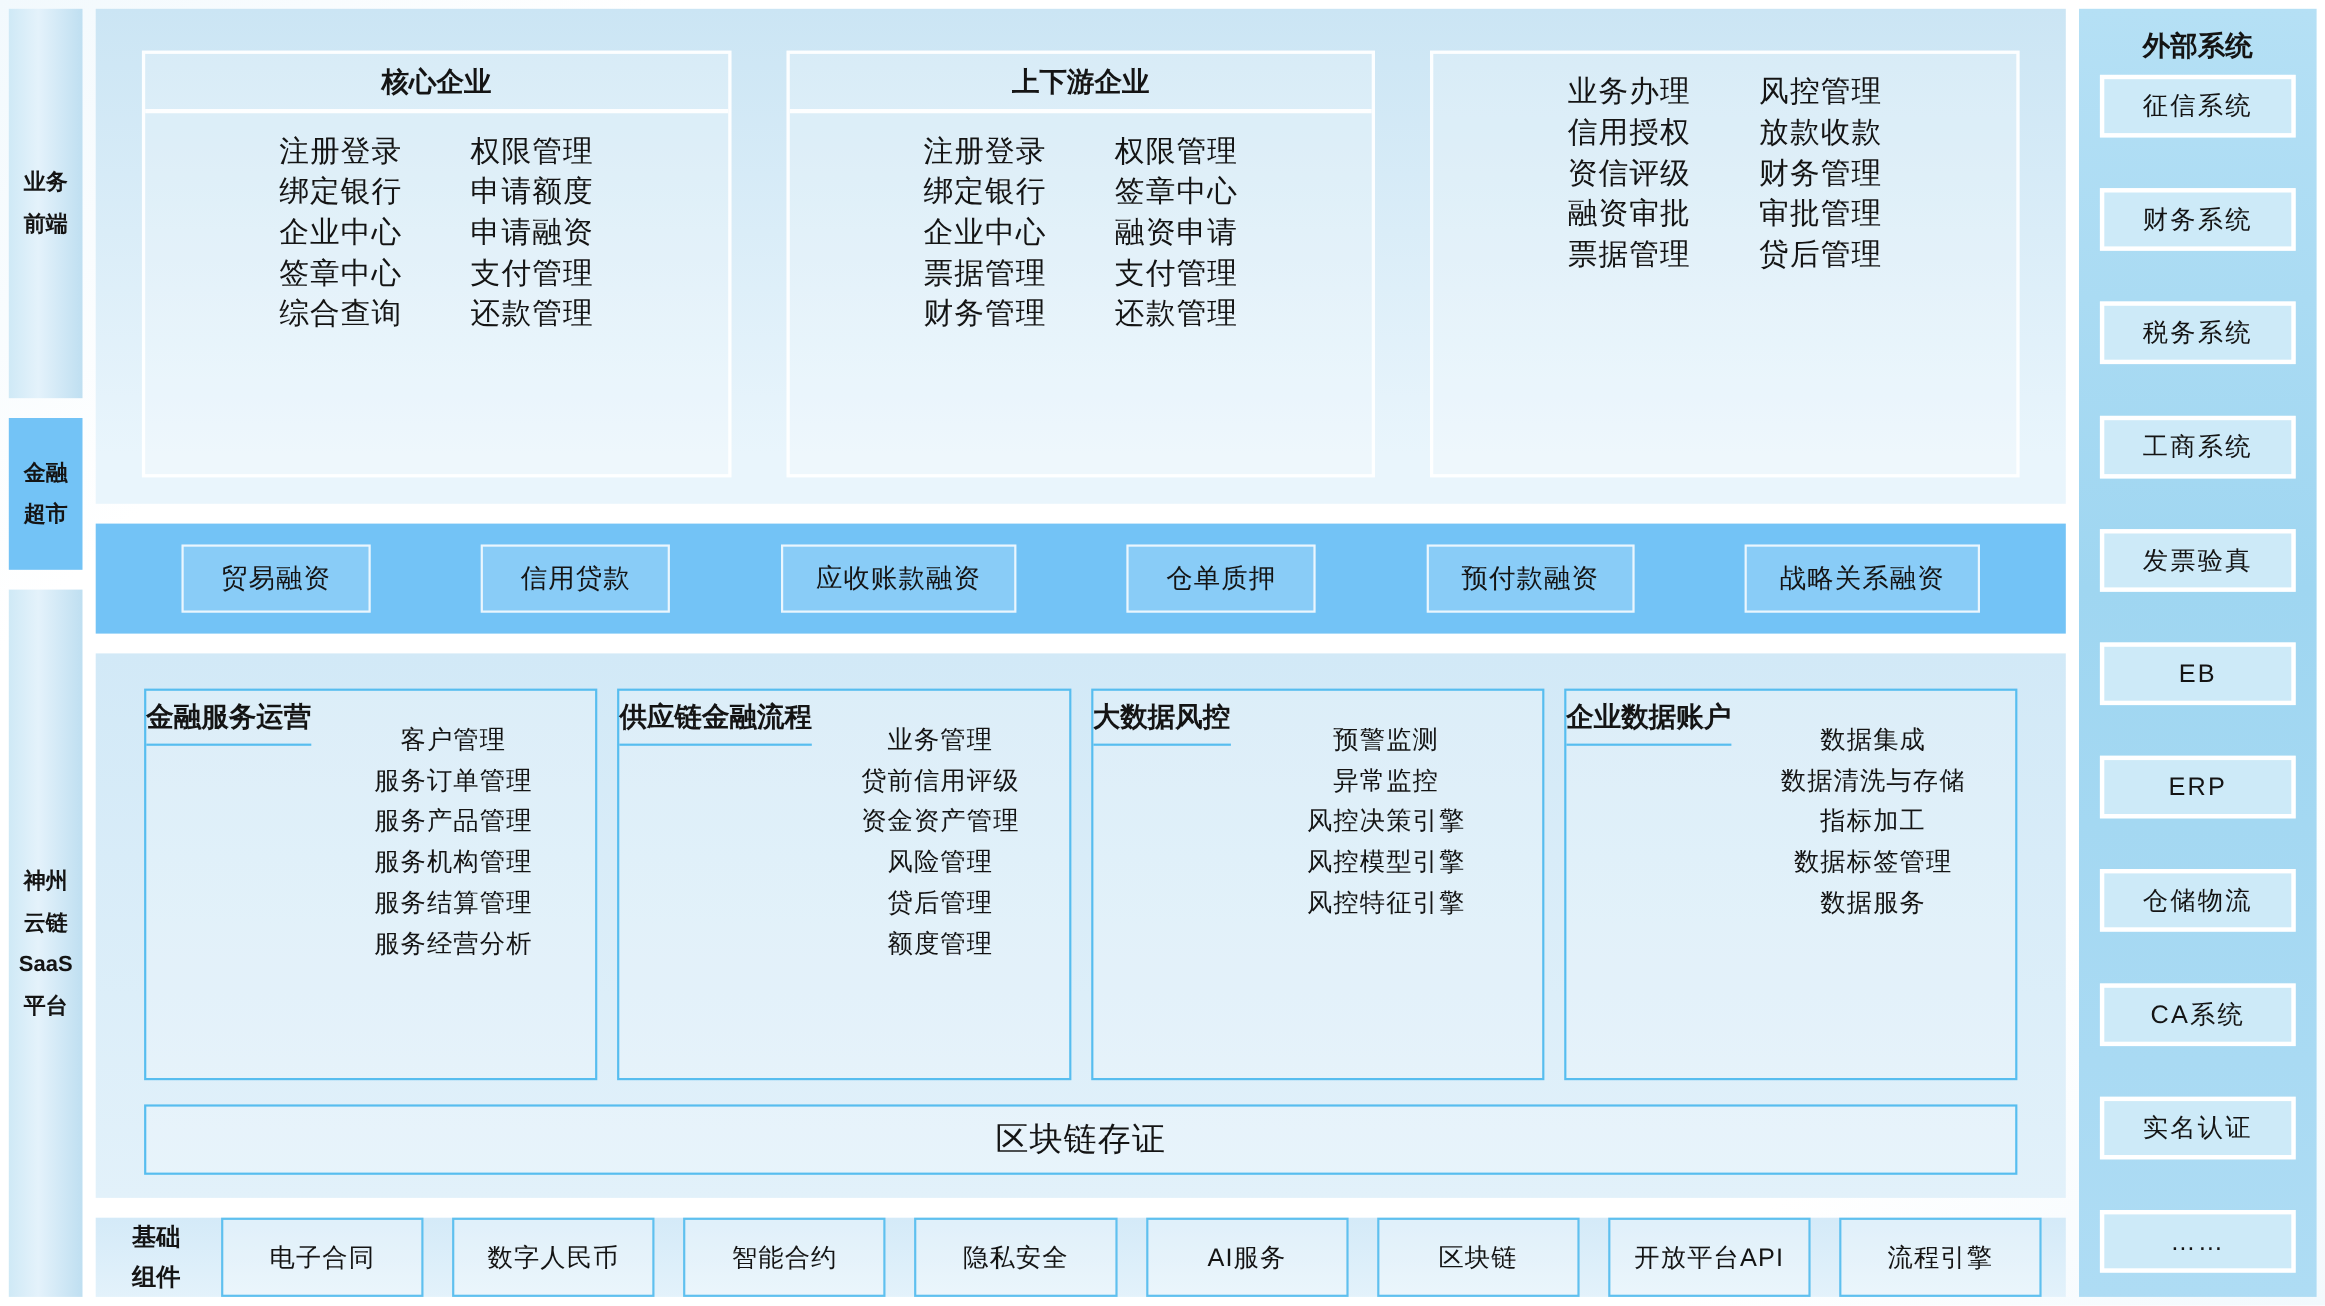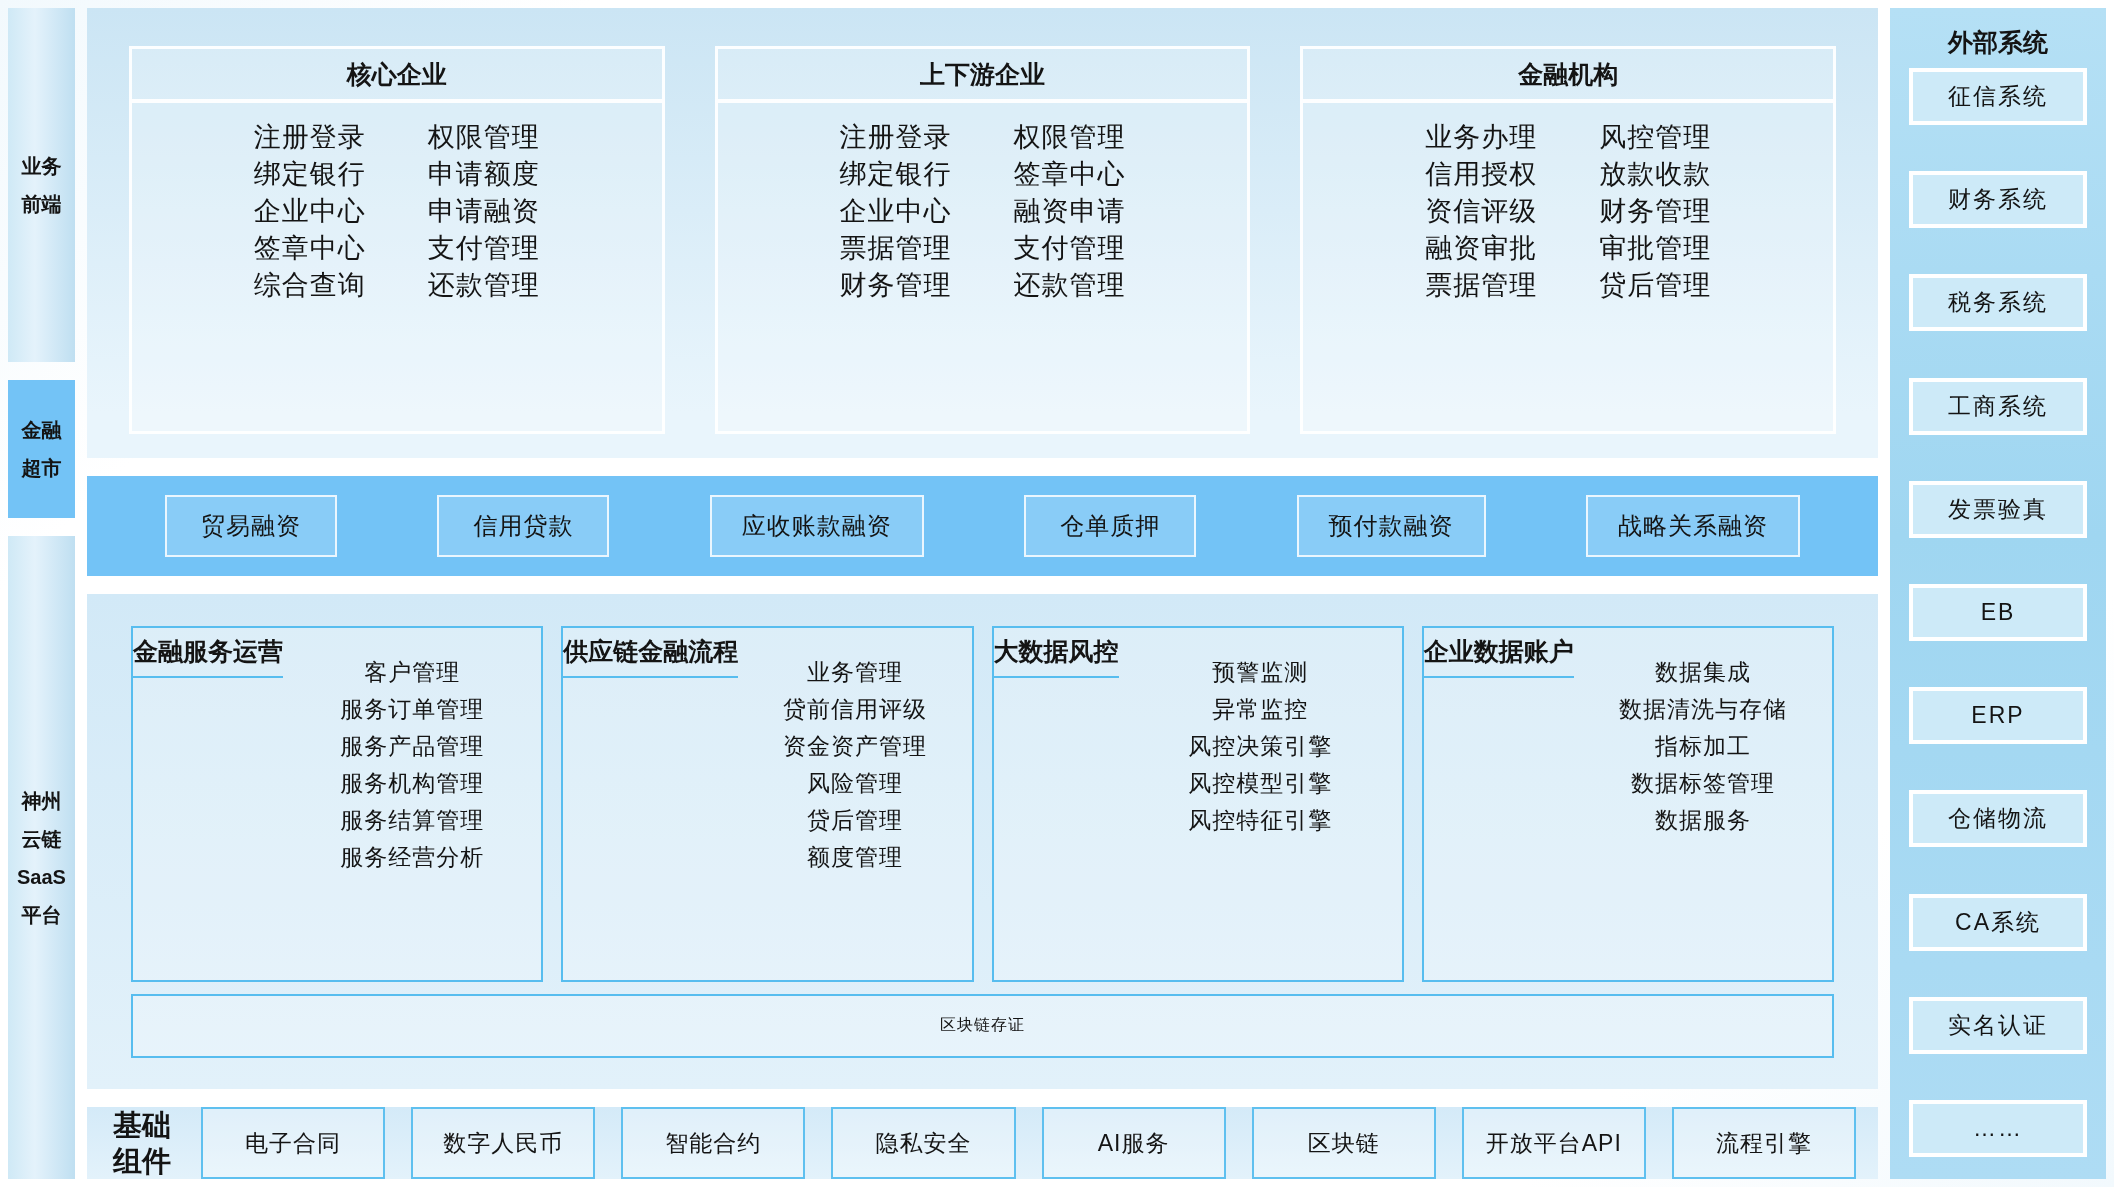--- a/index.html
+++ b/index.html
@@ -47,28 +47,28 @@
   
   .panel-saas { height:505px; background:linear-gradient(180deg,#d2e9f7 0%,#e2f1fa 100%);
                 padding:32px 44px 0 44px; }
   .saas-modules { display:flex; gap:18px; height:356px; }
   .sbox { flex:1; border:2px solid var(--box_border_blue,#57bdef); background:rgba(255,255,255,0.22);
           display:flex; flex-direction:row; }
   .sbox-title { height:50px; display:flex; align-items:center; justify-content:center;
                 font-size:25px; font-weight:bold; border-bottom:2px solid var(--box_border_blue,#57bdef); }
   .sbox-body { flex:1; display:flex; flex-direction:column; align-items:center; padding-top:26px; }
   .sbox-body .item { font-size:23px; line-height:37px; letter-spacing:1px; text-align:center; }
-  .blockchain-bar { margin-top:12px; height:64px; border:2px solid var(--box_border_blue,#57bdef);
+  .blockchain-bar { margin-top:22px; height:64px; border:2px solid var(--box_border_blue,#57bdef);
                     background:rgba(255,255,255,0.22); display:flex; align-items:center; justify-content:center;
-                    font-size:16px; letter-spacing:1px; }
+                    font-size:30px; letter-spacing:1px; }
 
   
   .panel-components { flex:1; background:linear-gradient(180deg,#d4eaf8 0%,#e3f2fb 100%);
                       display:flex; align-items:center; gap:26px; padding:0 22px; }
-  .comp-label { font-size:29px; font-weight:bold; line-height:36px; white-space:pre-line; text-align:center; width:66px; flex:none; }
+  .comp-label { font-size:22px; font-weight:bold; line-height:36px; white-space:pre-line; text-align:center; width:66px; flex:none; }
   .comp-btn { flex:1; height:72px; border:2px solid #5fc0ef; background:rgba(255,255,255,0.28);
               display:flex; align-items:center; justify-content:center; font-size:23px; letter-spacing:1px; }
 
   
   .right-col { width:216px; background:linear-gradient(180deg,#b5e0f5 0%,#9fd6f1 45%,#aedcf4 100%);
                display:flex; flex-direction:column; padding:14px 19px 22px 19px; }
   .ext-title { text-align:center; font-size:25px; font-weight:bold; height:46px; line-height:40px; flex:none; }
   .ext-list { flex:1; display:flex; flex-direction:column; justify-content:space-between; }
   .ext-btn { height:57px; border:4px solid #ffffff; background:#cdeaf8;
              display:flex; align-items:center; justify-content:center; font-size:23px; letter-spacing:2px; }
@@ -127,21 +127,20 @@
             <div class="item">权限管理</div>
             <div class="item">签章中心</div>
             <div class="item">融资申请</div>
             <div class="item">支付管理</div>
             <div class="item">还款管理</div>
           </div>
         </div>
       </div>
 
       <div class="fbox">
-        <div class="fbox-title">金融机构</div>
         <div class="fbox-body">
           <div class="fcol">
             <div class="item">业务办理</div>
             <div class="item">信用授权</div>
             <div class="item">资信评级</div>
             <div class="item">融资审批</div>
             <div class="item">票据管理</div>
           </div>
           <div class="fcol">
             <div class="item">风控管理</div>

